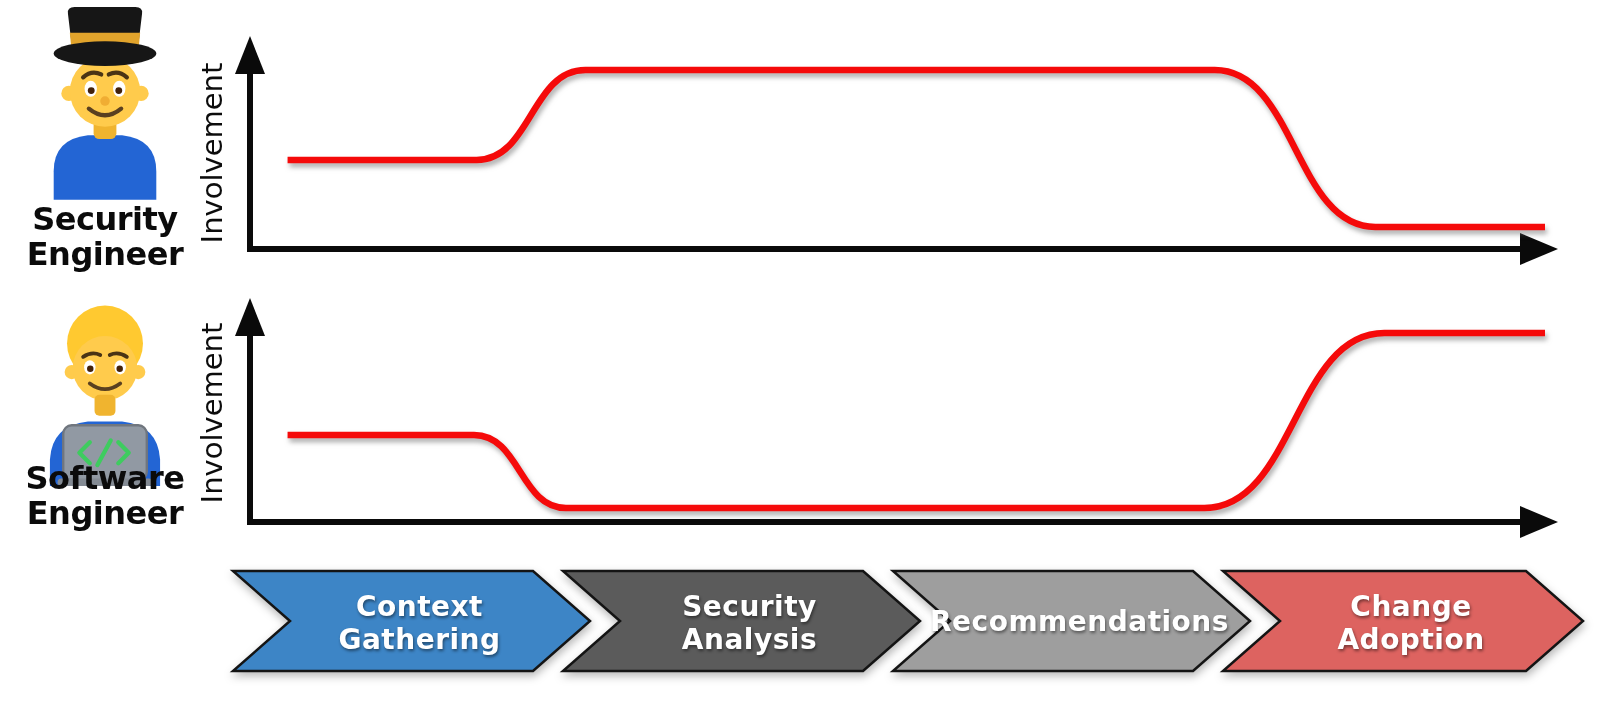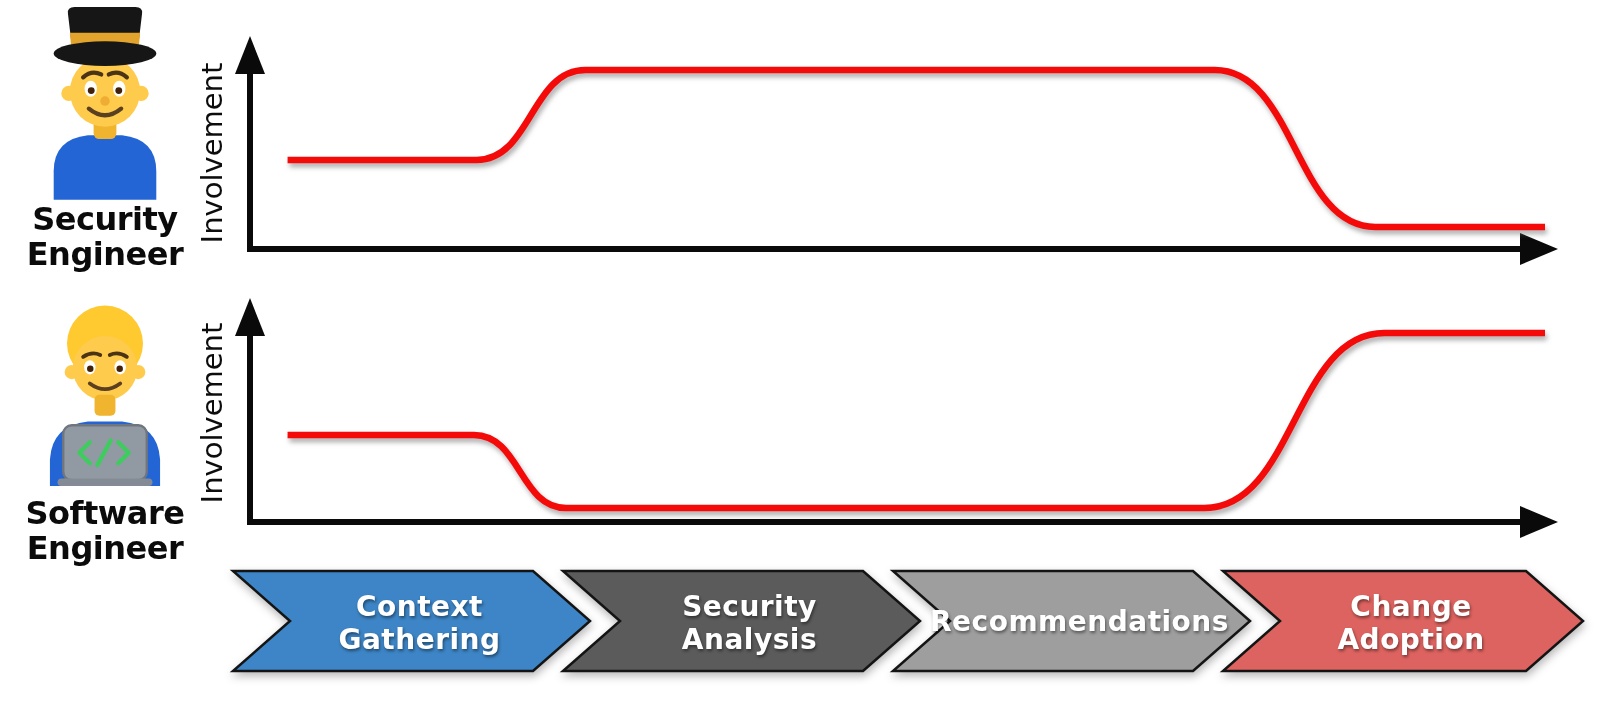--- a/index.html
+++ b/index.html
@@ -85,21 +85,21 @@
 
       <rect x="36" y="134" width="88" height="58" rx="9" fill="#9199a3" stroke="#70767e" stroke-width="2.5"></rect>
       <rect x="30" y="190" width="100" height="8" rx="4" fill="#848b94"></rect>
       <g stroke="#3ecc5f" stroke-width="4.5" fill="none" stroke-linecap="round" stroke-linejoin="round">
         <path d="M 64,152 L 53,163 L 64,174"></path>
         <path d="M 72,176 L 86,150"></path>
         <path d="M 94,152 L 105,163 L 94,174"></path>
       </g>
     </svg>
   </div>
-  <div class="figlabel" style="left:0;top:496px;">
+  <div class="figlabel" style="left:0;top:461px;">
     <div>Software</div>
     <div>Engineer</div>
   </div>
 
   <svg class="layer" style="top:0;" width="1600" height="285" viewBox="0 0 1600 285">
     <line class="axis" x1="247" y1="249" x2="1526" y2="249"></line>
     <polygon class="axis-head" points="1558,249 1520,233 1520,265"></polygon>
     <line class="axis" x1="250" y1="252" x2="250" y2="66"></line>
     <polygon class="axis-head" points="250,36 235,74 265,74"></polygon>
     <text class="ylabel" x="222" y="153" text-anchor="middle" transform="rotate(-90 222 153)">Involvement</text>

